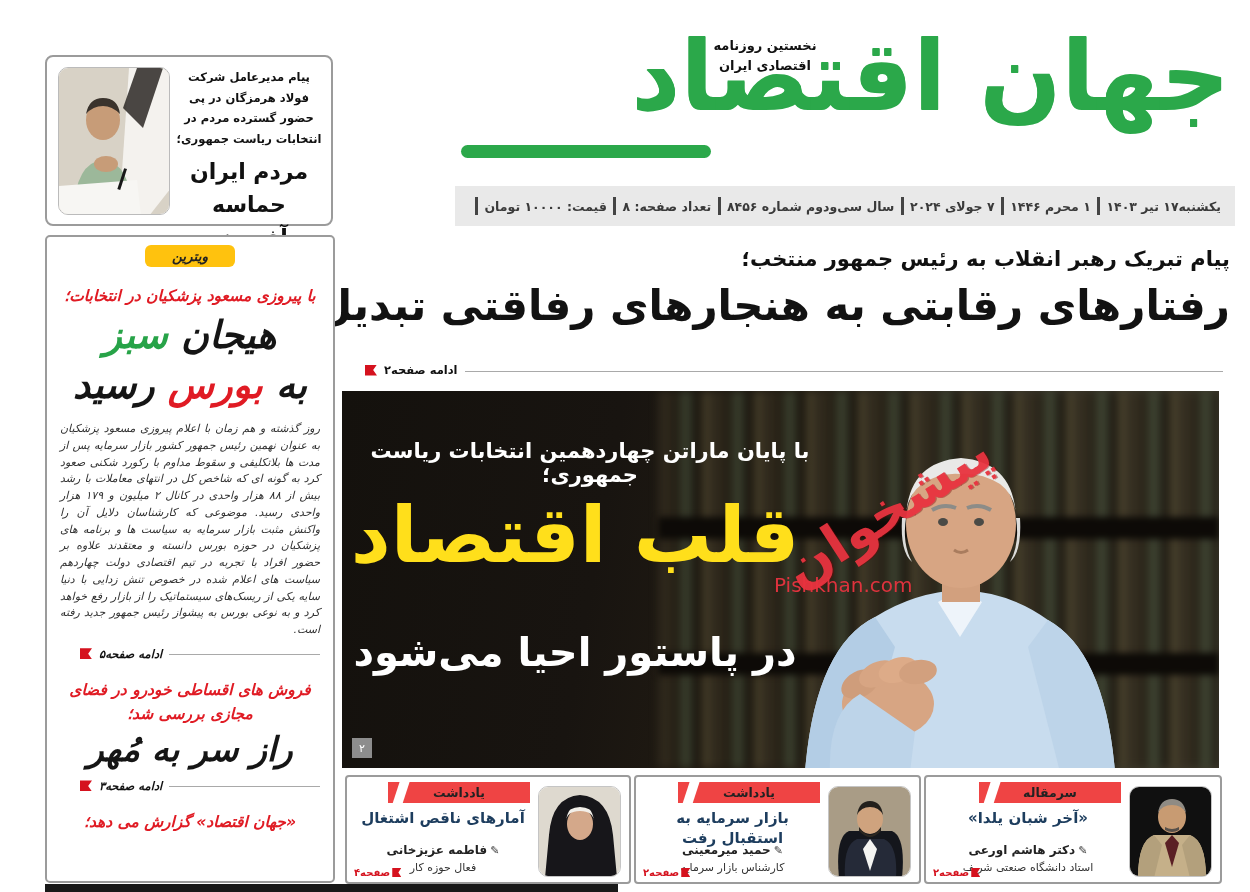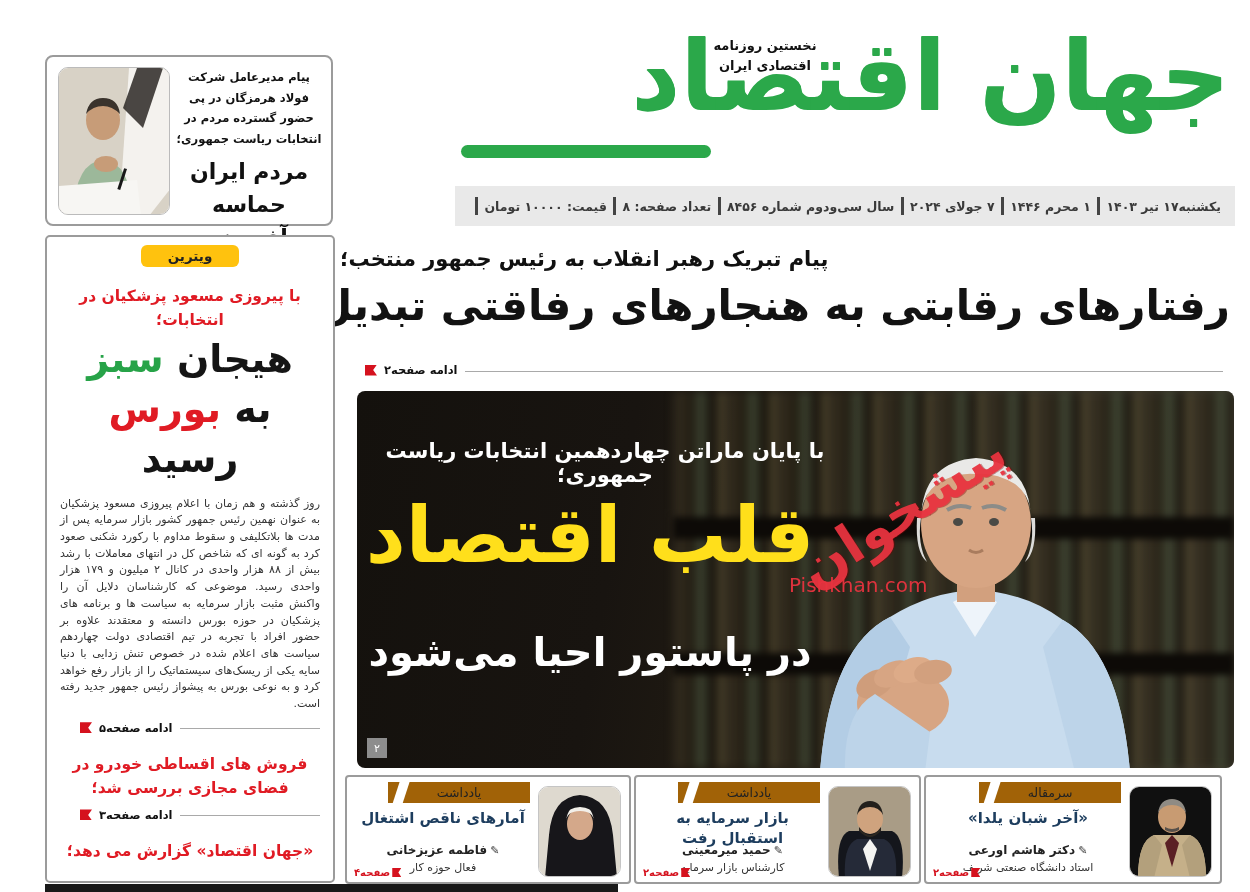--- a/index.html
+++ b/index.html
@@ -29,35 +29,35 @@
              text-align:center; font-size:13px; font-weight:bold; color:#111; line-height:1.55; }
 
   
   .dateline { position:absolute; left:455px; top:186px; width:780px; height:40px;
               background:#e9e9e9; display:flex; direction:rtl; align-items:center;
               justify-content:space-between; padding:0 14px; }
   .dateline .dl-item { font-size:12.5px; font-weight:bold; color:#3a3a3a; white-space:nowrap; }
   .dateline .dl-sep { width:3px; height:18px; background:#444; margin:0 6px; }
 
   
-  .lead-kicker { position:absolute; left:340px; top:247px; width:890px; text-align:left;
+  .lead-kicker { position:absolute; left:340px; top:247px; width:890px; text-align:right;
                  direction:rtl; font-size:21px; font-weight:bold; color:#111; }
   .lead-headline { position:absolute; left:338px; top:281px; width:892px; text-align:center;
                    direction:rtl; font-size:42px; font-weight:bold; color:#121212; white-space:nowrap; }
   .cont-row { display:flex; align-items:center; gap:7px; direction:ltr;padding-left:20px; }
   .lead-cont { position:absolute; left:345px; top:363px; width:878px; }
   .flag-icon { width:12px; height:11px; background:#d5121e; display:inline-block;
                clip-path:polygon(0 0, 100% 0, 68% 50%, 100% 100%, 0 100%); flex:none; }
   .flag-icon.small { width:9px; height:9px; }
   .cont-label { font-size:11.5px; font-weight:bold; color:#111; direction:rtl; white-space:nowrap; }
   .cont-line { flex:1; border-top:1.5px solid #a9a9a9; margin-top:2px; }
 
   
-  .photo { position:absolute; left:357px; top:391px; width:877px; height:377px;
-           border-radius:8px; overflow:hidden;
+  .photo { position:absolute; left:342px; top:391px; width:877px; height:377px;
+           border-radius:0; overflow:hidden;
            background:linear-gradient(100deg,#14110d 0%,#181410 30%,#221c13 48%,#37342a 68%,#3f3b2e 100%); }
   .books { position:absolute; right:0; top:0; width:64%; height:100%;
            background:repeating-linear-gradient(90deg,#3c3424 0 14px,#2a2417 14px 22px,#48503a 22px 34px,#1f1a11 34px 44px,#5a5136 44px 52px);
            filter:blur(4px) brightness(.85); opacity:.8; }
   .shelf { position:absolute; right:0; width:64%; height:22px; background:#0d0a07; filter:blur(3px); }
   .shelf.s1 { top:126px; } .shelf.s2 { top:262px; }
   .portrait { position:absolute; left:42%; bottom:-4px; width:500px; height:340px; }
   .photo-kicker { position:absolute; left:28px; top:48px; width:440px; text-align:center;
                   direction:rtl; font-size:21px; font-weight:bold; color:#fff; }
   .photo-headline { position:absolute; left:8px; top:100px; width:450px; text-align:center;
@@ -70,43 +70,43 @@
   .watermark-en { position:absolute; left:432px; top:182px; color:#e8333f; font-size:20px;
                   font-weight:normal; opacity:.95; }
   .corner-num { position:absolute; left:10px; bottom:10px; width:20px; height:20px;
                 background:#8d8d8d; color:#fff; font-size:11px; display:flex;
                 align-items:center; justify-content:center; }
 
   
   .sidebar { position:absolute; left:45px; top:235px; width:290px; height:648px;
              border:2px solid #9b9b9b; border-radius:5px; background:#fff;
              padding:8px 13px 6px; display:flex; flex-direction:column; align-items:center;
-             direction:rtl; overflow:hidden; }
+             direction:rtl; overflow:hidden;font-style:italic; }
   .vitrine-badge { background:#ffc20e; border-radius:6px; padding:3px 27px;
                    font-size:13.5px; font-weight:bold; color:#222; }
   .sb-kicker { color:#e01b24; font-weight:bold; font-size:15.5px; text-align:center;
                line-height:1.55; margin-top:17px; }
   .sb-headline-1 { font-size:38px; font-weight:bold; color:#151515; text-align:center;
                    line-height:1.32; margin-top:2px; }
   .w-green { color:#27a348; } .w-red { color:#e01b24; }
   .sb-body { font-size:11px; line-height:1.52; text-align:justify; color:#333; margin-top:11px;
              width:100%; }
   .sb-cont { width:100%; margin-top:8px; }
   .sb-headline-2 { font-size:34px; font-weight:bold; color:#151515; text-align:center;
                    line-height:1.3; margin-top:1px; }
 
   
   .note-box { position:absolute; top:775px; height:109px; background:#fff;
               border:2px solid #9b9b9b; border-radius:4px; }
   .nb-a { left:345px; width:286px; } .nb-b { left:634px; width:287px; } .nb-c { left:924px; width:298px; }
   .nb-photo { position:absolute; right:8px; top:9px; width:83px; height:91px;
               border-radius:10px; overflow:hidden; border:1px solid #c5c5c5; }
   .nb-badge { position:absolute; right:99px; top:5px; width:142px; height:21px;
-              background:#a16207; display:flex; align-items:center; justify-content:center;
-              font-size:12.5px; font-weight:normal; color:#222; overflow:hidden; }
+              background:#ef4444; display:flex; align-items:center; justify-content:center;
+              font-size:12.5px; font-weight:bold; color:#222; overflow:hidden; }
   .nb-badge::before { content:""; position:absolute; left:8px; top:-2px; width:10px; height:26px;
                       background:#fff; transform:skewX(-18deg); }
   .nb-title { position:absolute; right:98px; left:8px; top:31px; text-align:center;
               direction:rtl; font-size:15px; font-weight:bold; color:#1d3d5e; line-height:1.35; }
   .nb-author { position:absolute; right:98px; left:8px; top:66px; text-align:center;
                direction:rtl; font-size:12px; font-weight:bold; color:#222; }
   .nb-pen { font-size:11px; margin-left:3px; color:#444; }
   .nb-role { position:absolute; right:98px; left:8px; top:84px; text-align:center;
              direction:rtl; font-size:11px; color:#333; }
   .nb-ref { position:absolute; left:7px; bottom:4px; display:flex; align-items:center;
@@ -226,20 +226,21 @@
       </div>
     </div>
     <div class="sb-body">روز گذشته و هم زمان با اعلام پیروزی مسعود پزشکیان به عنوان نهمین رئیس جمهور کشور بازار سرمایه پس از مدت ها بلاتکلیفی و سقوط مداوم با رکورد شکنی صعود کرد به گونه ای که شاخص کل در انتهای معاملات با رشد بیش از ۸۸ هزار واحدی در کانال ۲ میلیون و ۱۷۹ هزار واحدی رسید. موضوعی که کارشناسان دلایل آن را واکنش مثبت بازار سرمایه به سیاست ها و برنامه های پزشکیان در حوزه بورس دانسته و معتقدند علاوه بر حضور افراد با تجربه در تیم اقتصادی دولت چهاردهم سیاست های اعلام شده در خصوص تنش زدایی با دنیا سایه یکی از ریسک‌های سیستماتیک را از بازار رفع خواهد کرد و به نوعی بورس به پیشواز رئیس جمهور جدید رفته است.</div>
     <div class="cont-row sb-cont">
       <span class="flag-icon"></span>
       <span class="cont-label">ادامه صفحه۵</span>
       <span class="cont-line"></span>
     </div>
 
     <div class="sb-kicker">فروش های اقساطی خودرو در فضای مجازی بررسی شد؛</div>
+    <div class="sb-headline-2">راز سر به مُهر</div>
     <div class="cont-row sb-cont">
       <span class="flag-icon"></span>
       <span class="cont-label">ادامه صفحه۳</span>
       <span class="cont-line"></span>
     </div>
 
     <div class="sb-kicker">«جهان اقتصاد» گزارش می دهد؛</div>
 
   </div>
 

